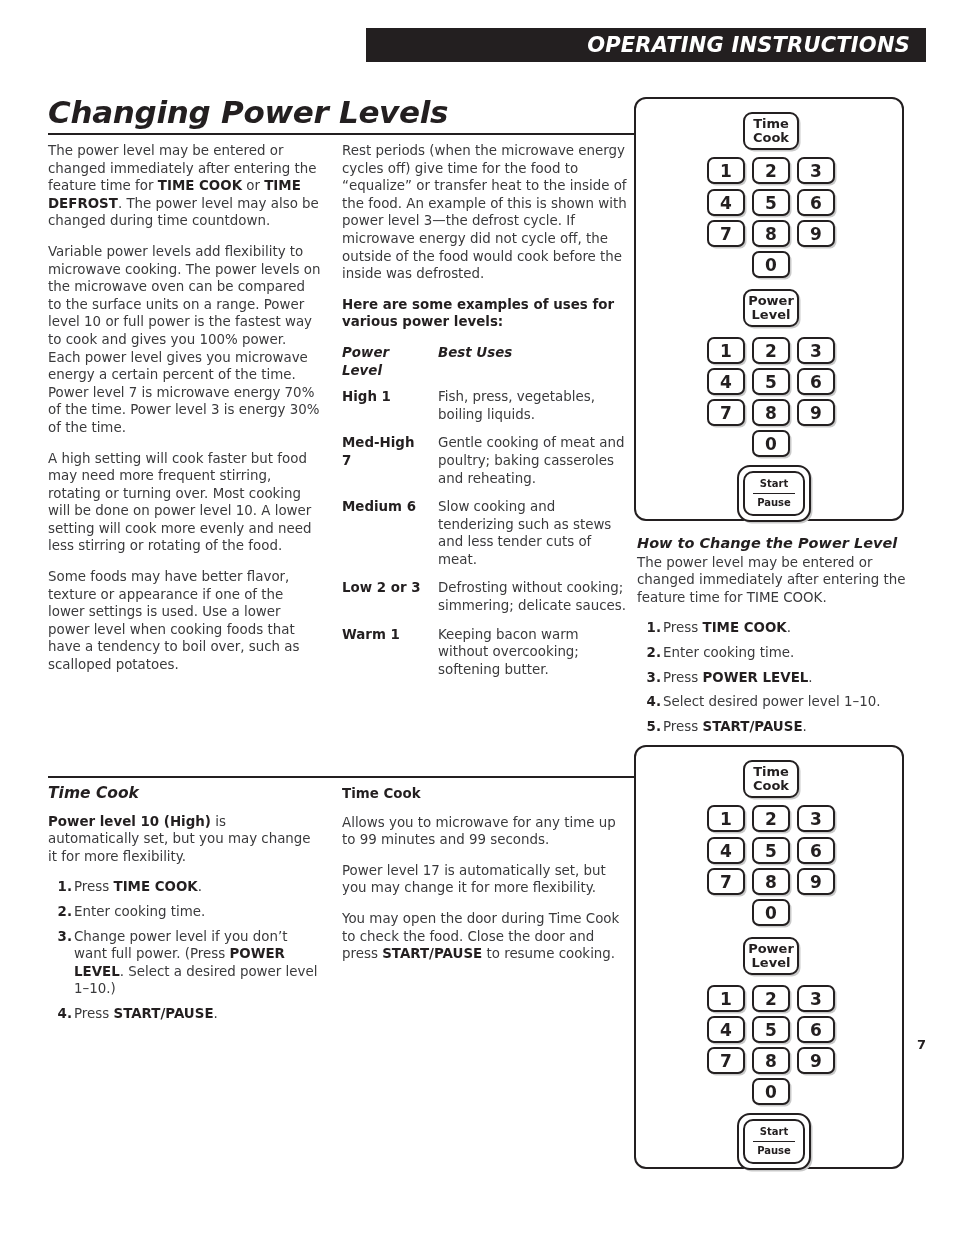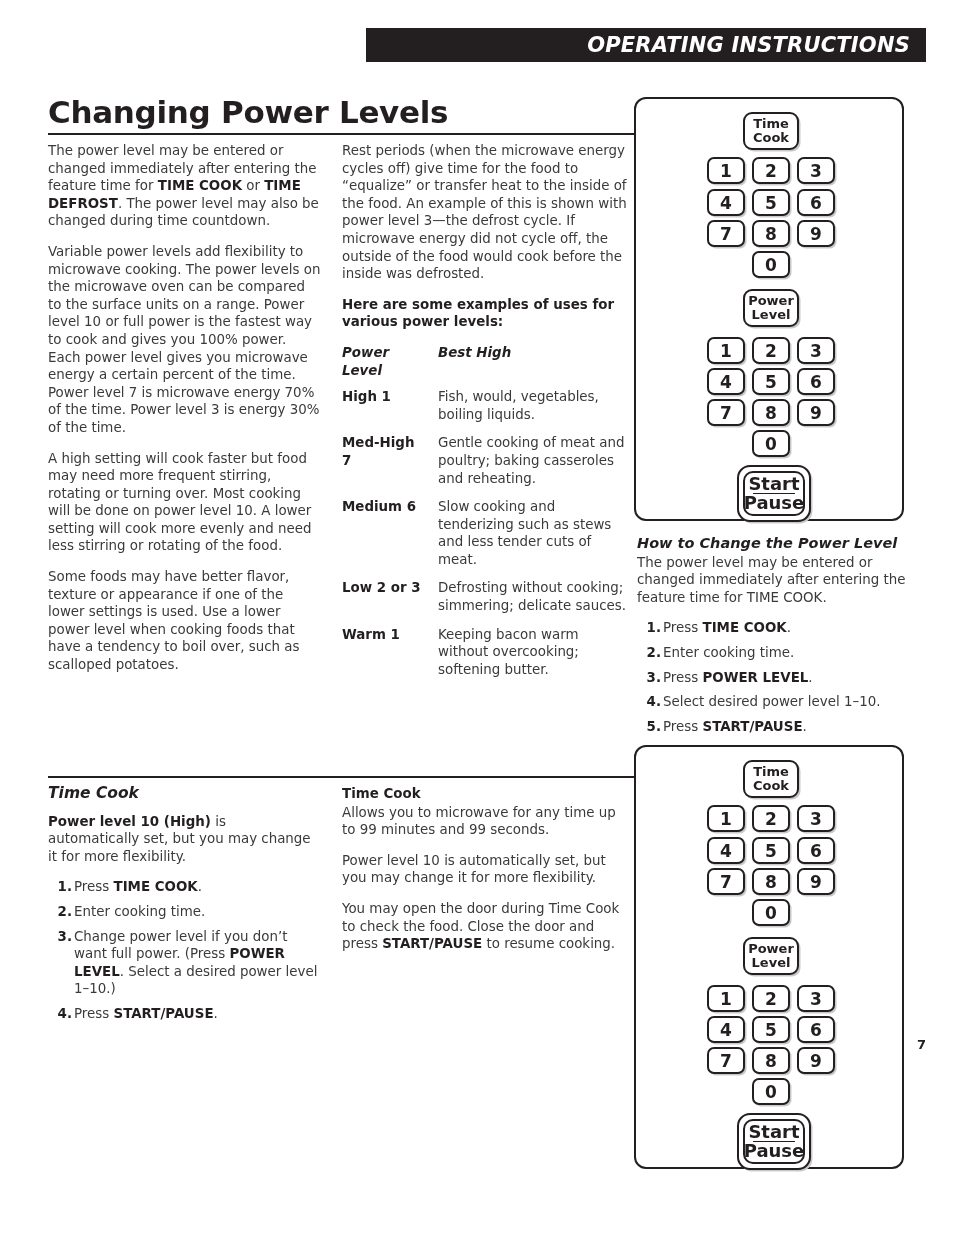--- a/index.html
+++ b/index.html
@@ -111,21 +111,21 @@
     font-weight: bold;
     color: #231f20;
     box-shadow: 2px 2px 0 -0.5px #c9c9c9;
   }
   .key.num { width: 38px; height: 27px; font-size: 17px; border-radius: 7px; }
   .key.fn  { width: 56px; height: 38px; font-size: 13px; line-height: 14px; border-radius: 9px; }
   .key.fn span { display:block; }
 
   .key.start {
     width: 62px; height: 45px; border-radius: 10px;
-    font-size: 18px; line-height: 16px;
+    font-size: 10px; line-height: 16px;
     border: 2px solid #231f20;
     outline: none;
   }
   .key-start-wrap {
     position: absolute;
     border: 2px solid #231f20;
     border-radius: 13px;
     box-shadow: 2px 2px 0 -0.5px #c9c9c9;
     padding: 4px;
     background:#fff;
@@ -146,43 +146,43 @@
 </style>
 </head>
 <body>
 
 <div class="page">
 
   <div class="header-bar">
     <div class="htitle">OPERATING INSTRUCTIONS</div>
   </div>
 
-  <div class="sec-title" style="left:48px; top:94px;">Changing Power Levels</div>
+  <div class="sec-title" style="left:48px; top:94px;font-style:italic;">Changing Power Levels</div>
   <div class="rule" style="left:48px; top:133px; width:586px;"></div>
 
   <div class="col" style="left:48px; top:142px; width:273px;">
     <p><span>The power level may be entered or changed immediately after entering the feature time for </span><b>TIME COOK</b><span> or </span><b>TIME DEFROST</b><span>. The power level may also be changed during time countdown.</span></p>
     <p>Variable power levels add flexibility to microwave cooking. The power levels on the microwave oven can be compared to the surface units on a range. Power level 10 or full power is the fastest way to cook and gives you 100% power. Each power level gives you microwave energy a certain percent of the time. Power level 7 is microwave energy 70% of the time. Power level 3 is energy 30% of the time.</p>
     <p>A high setting will cook faster but food may need more frequent stirring, rotating or turning over. Most cooking will be done on power level 10. A lower setting will cook more evenly and need less stirring or rotating of the food.</p>
     <p>Some foods may have better flavor, texture or appearance if one of the lower settings is used. Use a lower power level when cooking foods that have a tendency to boil over, such as scalloped potatoes.</p>
   </div>
 
   <div class="col" style="left:342px; top:142px; width:287px;">
     <p>Rest periods (when the microwave energy cycles off) give time for the food to “equalize” or transfer heat to the inside of the food. An example of this is shown with power level 3—the defrost cycle. If microwave energy did not cycle off, the outside of the food would cook before the inside was defrosted.</p>
     <p class="lead-bold">Here are some examples of uses for various power levels:</p>
 
     <table class="pl-table">
       <tbody>
           <tr class="head">
         <td class="c1">Power Level</td>
-        <td class="c2">Best High</td>
+        <td class="c2">Best Uses</td>
       </tr>
       <tr>
         <td class="c1">High 1</td>
-        <td class="c2">Fish, would, vegetables, boiling liquids.</td>
+        <td class="c2">Fish, press, vegetables, boiling liquids.</td>
       </tr>
       <tr>
         <td class="c1">Med-High 7</td>
         <td class="c2">Gentle cooking of meat and poultry; baking casseroles and reheating.</td>
       </tr>
       <tr>
         <td class="c1">Medium 6</td>
         <td class="c2" style="max-width:150px;margin-top:10px;">Slow cooking and tenderizing such as stews and less tender cuts of meat.</td>
       </tr>
       <tr>
@@ -269,22 +269,22 @@
     <ol class="steps">
       <li><span>Press </span><b>TIME COOK</b><span>.</span></li>
       <li><span>Enter cooking time.</span><b></b><span></span></li>
       <li><span>Change power level if you don’t want full power. (Press </span><b>POWER LEVEL</b><span>. Select a desired power level 1–10.)</span></li>
       <li><span>Press </span><b>START/PAUSE</b><span>.</span></li>
     </ol>
   </div>
 
   <div class="col" style="left:342px; top:785px; width:287px;">
     <div class="subhead-bold">Time Cook</div>
-    <p style="margin-top:1px;">Allows you to microwave for any time up to 99 minutes and 99 seconds.</p>
-    <p>Power level 10 is automatically set, but you may change it for more flexibility.</p>
+    <p style="margin-top:11px;">Allows you to microwave for any time up to 99 minutes and 99 seconds.</p>
+    <p>Power level 17 is automatically set, but you may change it for more flexibility.</p>
     <p><span>You may open the door during Time Cook to check the food. Close the door and press </span><b>START/PAUSE</b><span> to resume cooking.</span></p>
   </div>
 
   <div class="panel" style="left:634px; top:745px; width:270px; height:424px;">
     <div class="keypad">
 
       <div class="key fn" style="left:107px; top:13px;">
         <span>Time</span>
         <span>Cook</span>
       </div>

